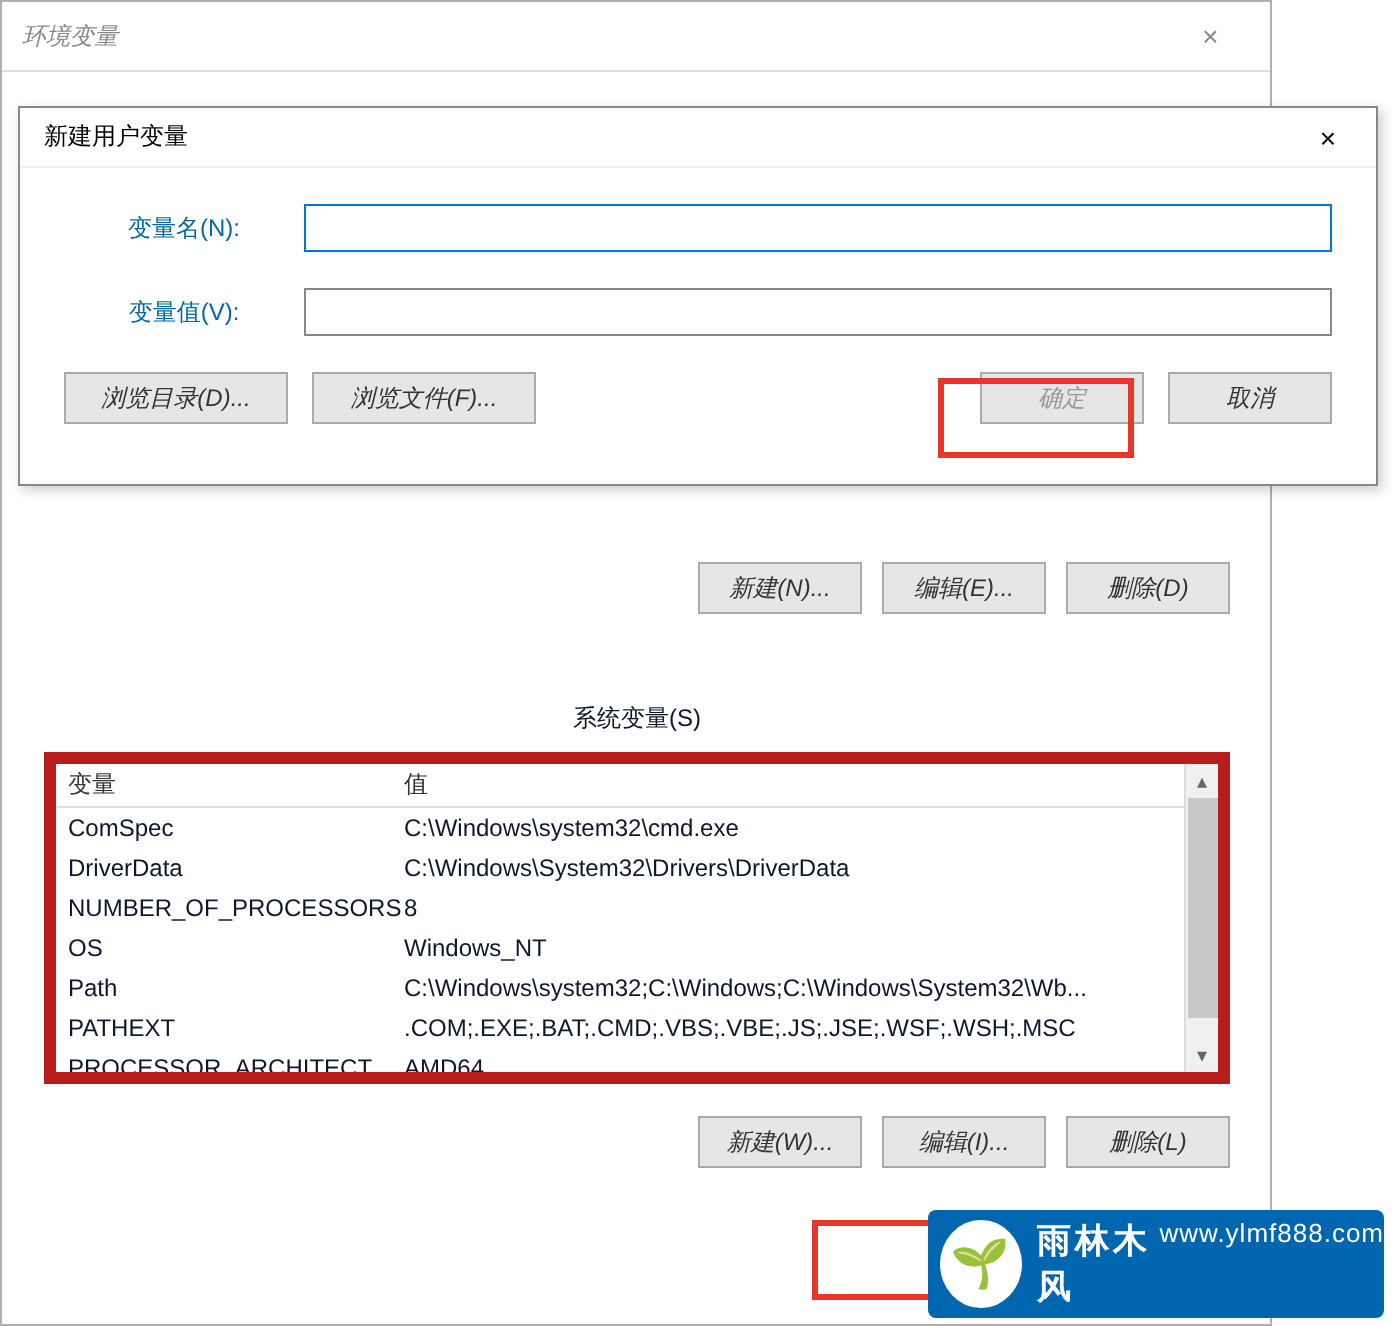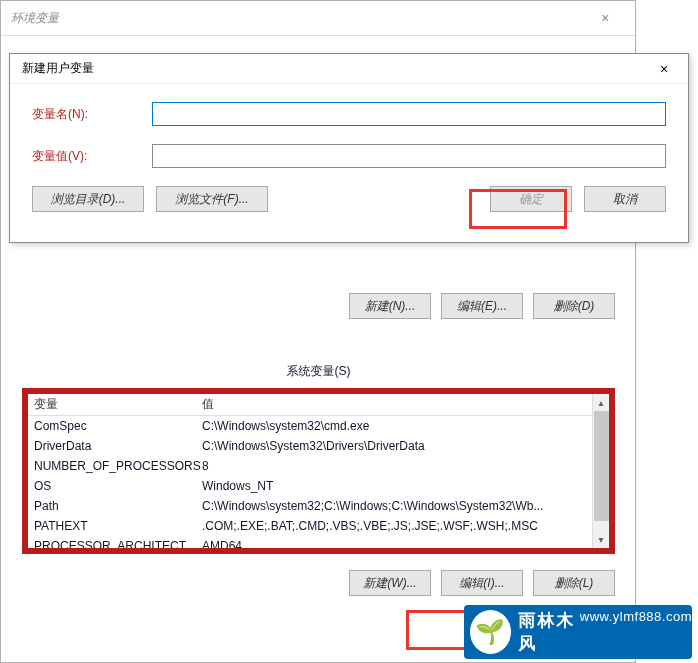--- a/index.html
+++ b/index.html
@@ -63,21 +63,22 @@
     }
     .form-row {
       display: flex;
       align-items: center;
       padding: 0 22px;
       margin-top: 18px;
     }
     .form-row:first-of-type { margin-top: 26px; }
     .form-label {
       width: 120px;
-      color: #b91c1c;
+      color: #0369a1;
+      text-align: center;
     }
     .form-input {
       flex: 1;
       height: 24px;
       border: 1px solid #888;
       padding: 0 4px;
       font-size: 12px;
     }
     .form-input.focused {
       border: 1px solid #0078d7;
@@ -104,21 +105,21 @@
     .highlight-red {
       position: absolute;
       border: 3px solid #e8362a;
       pointer-events: none;
       z-index: 20;
     }
     .h1 { top: 189px; left: 469px; width: 98px; height: 40px; }
     .h2 { top: 610px; left: 406px; width: 98px; height: 40px; }
     .mid-section {
       position: absolute;
-      top: 260px;
+      top: 248px;
       left: 21px;
       width: 593px;
     }
     .mid-buttons {
       margin-top: 32px;
       display: flex;
       gap: 10px;
       justify-content: flex-end;
     }
     .section-label {

